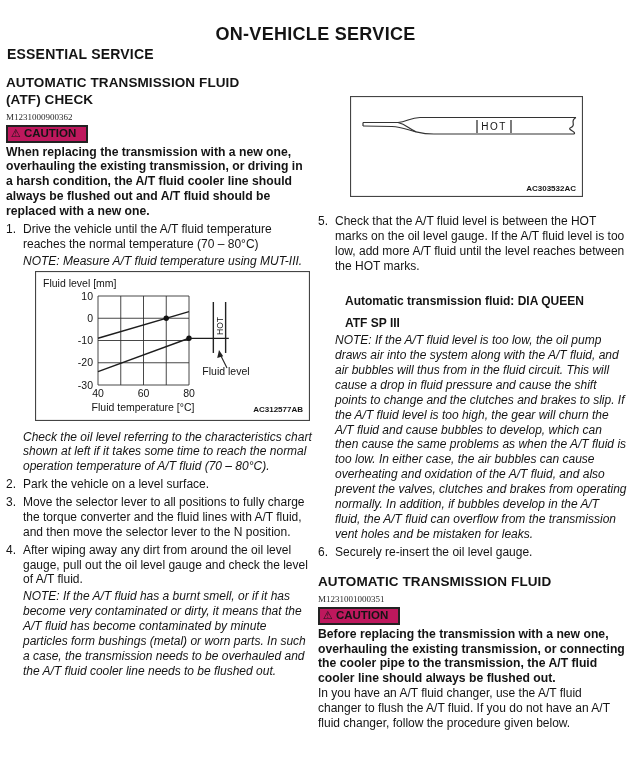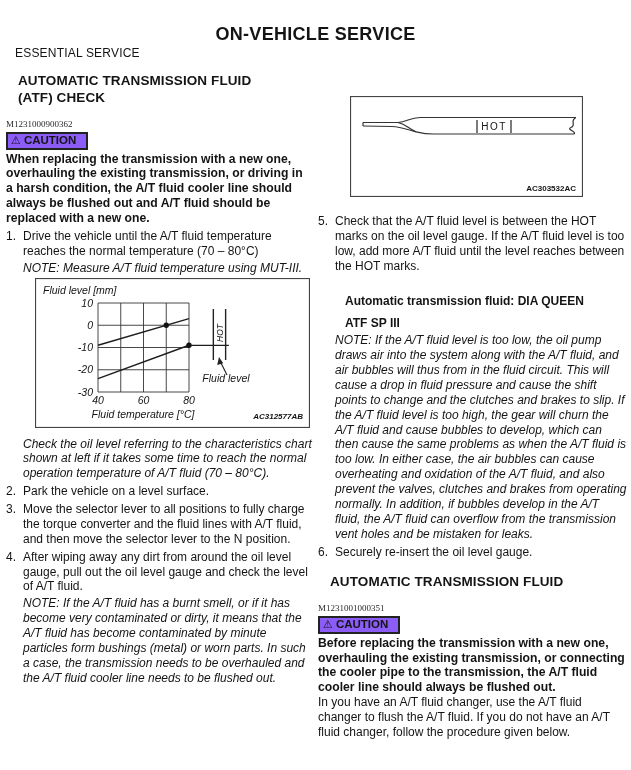--- a/index.html
+++ b/index.html
@@ -3,35 +3,35 @@
 <meta charset="utf-8">
 <style>
   html,body{margin:0;padding:0;background:#f4f4f4;}
   .page{position:relative;width:631px;height:770px;background:#ffffff;color:#141414;
         font-family:"Liberation Sans",sans-serif;overflow:hidden;}
   .title{position:absolute;top:24px;left:0;width:100%;text-align:center;
          font-size:18px;font-weight:bold;letter-spacing:.3px;}
   .col{position:absolute;}
   .col-left{left:6px;top:46px;width:306px;}
   .col-right{left:318px;top:95px;width:309px;}
-  .sec-heading{font-size:12px;font-weight:normal;margin:0 0 12px 9px;letter-spacing:.2px;}
-  .art-heading{font-size:13.5px;font-weight:bold;margin:12px;line-height:1.28;letter-spacing:.1px;}
+  .sec-heading{font-size:14px;font-weight:bold;margin:0 0 12px 1px;letter-spacing:.2px;}
+  .art-heading{font-size:13.5px;font-weight:bold;margin:0;line-height:1.28;letter-spacing:.1px;}
   .code-right{font-size:9px;text-align:left;color:#2a2a2a;margin:3px 3px 1px 0;font-family:Liberation Serif, serif;}
-  .caution-box{display:inline-block;border:2px solid #222;background:#8b5cf6;
+  .caution-box{display:inline-block;border:2px solid #222;background:#be185d;
                font-weight:bold;font-size:11.5px;padding:0 10px 1px 3px;margin:1px 0 2px 0;}
   .warning-icon{font-family:"DejaVu Sans",sans-serif;font-size:11px;margin-right:3px;}
   p{margin:0;}
   .b{font-weight:bold;font-size:12.2px;line-height:1.22;}
   .t{font-size:12px;line-height:1.24;}
   .i{font-style:italic;}
   .step{display:flex;margin-top:3px;}
   .step .num{flex:none;width:17px;}
   .note{margin-left:17px;margin-top:2px;}
   .spec{margin-left:27px;font-weight:bold;margin-top:20px;}
-  .chart-wrap{margin:2px 0 0 29px;font-style:italic;}
+  .chart-wrap{margin:2px 0 0 29px;}
   .fig-wrap{margin:1px 0 0 32px;}
   svg text{font-family:"Liberation Sans",sans-serif;fill:#141414;}
   .fbox{fill:none;stroke:#444;stroke-width:1.2;}
   .dip{fill:none;stroke:#333;stroke-width:1.2;}
   .hotbar{stroke:#444;stroke-width:1.4;}
   .mt14{margin-top:14px;}
   .mt13{margin-top:13px;}
   .mt5{margin-top:5px;}
 </style>
 </head>

